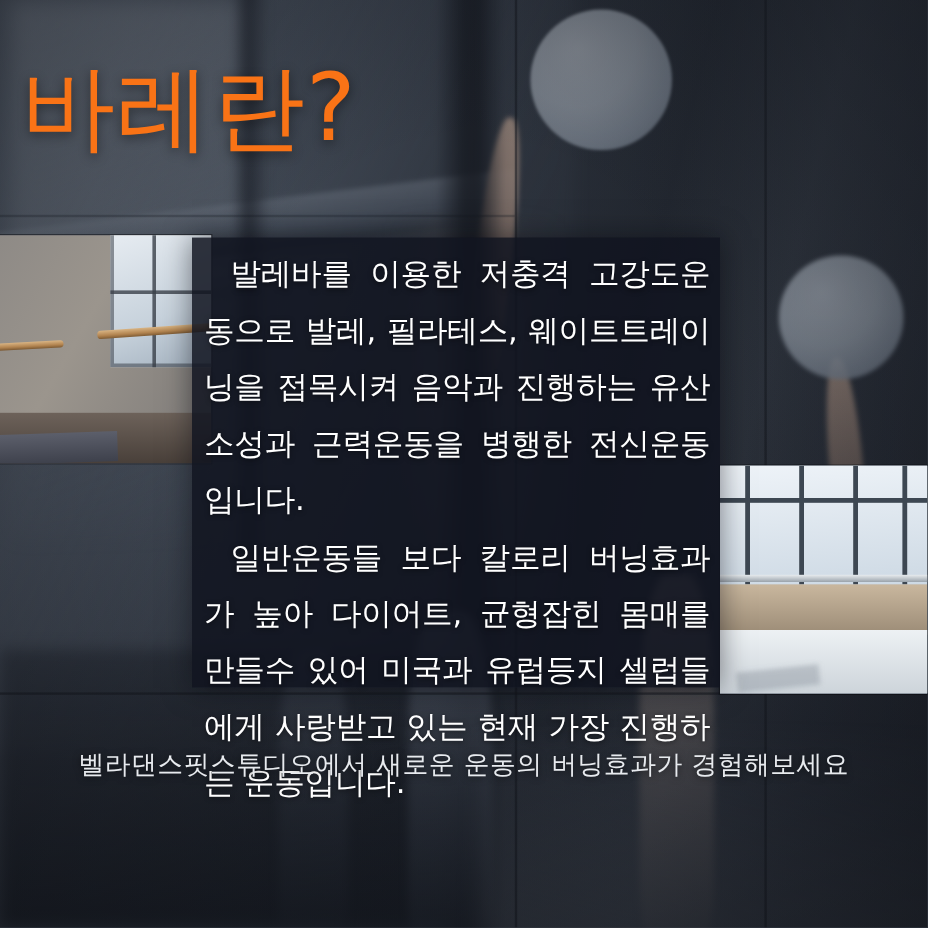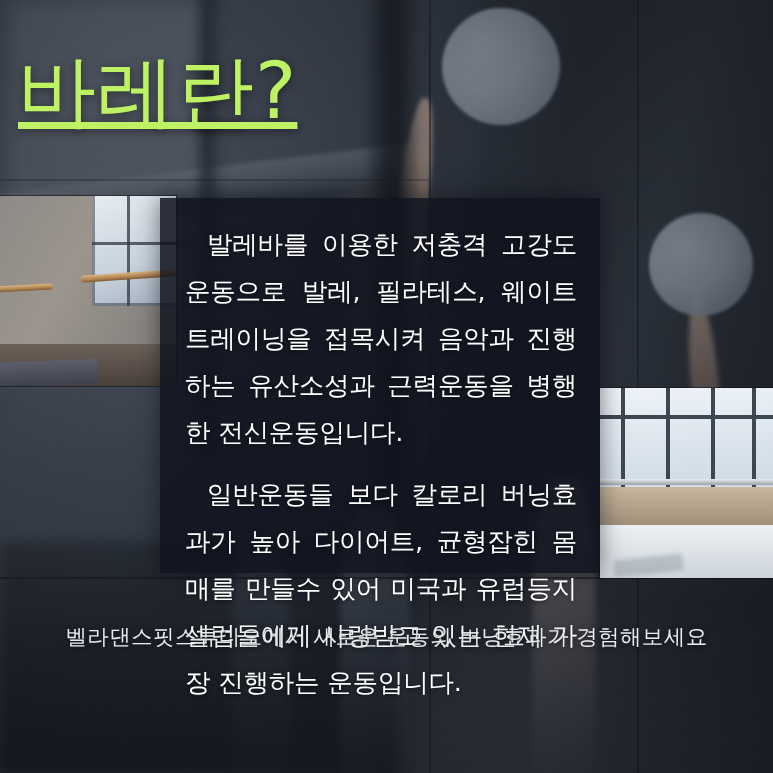--- a/index.html
+++ b/index.html
@@ -190,28 +190,27 @@
   .bg-vignette {
     position: absolute; inset: 0;
     background: radial-gradient(ellipse at 50% 45%, rgba(0,0,0,0) 38%, rgba(10,12,17,.42) 100%);
   }
 
   
   .title {
     position: absolute;
     left: 18px;
     top: 52px;
-    color: #bef264;
+    color: #f97316;
     font-size: 78px;
     line-height: 1.0;
     font-weight: 400;
     letter-spacing: 1px;
     text-shadow: 0 2px 10px rgba(0,0,0,.45);
     white-space: nowrap;
-    text-decoration: underline;
   }
 
   
   .photo-left {
     position: absolute;
     left: 0; top: 196px;
     width: 176px; height: 190px;
     overflow: hidden;
     background: #6d6a70;
     box-shadow: 0 0 0 1px rgba(10,12,16,.5);
@@ -258,21 +257,21 @@
     position: absolute;
     left: 160px; top: 206px;
     width: 440px;
     color: #ffffff;
     font-size: 25.5px;
     line-height: 47px;
     letter-spacing: -.2px;
     text-align: justify;
     text-shadow: 0 1px 4px rgba(0,0,0,.55);
   }
-  .body-copy p { margin: 15px; padding: 0 8px 0 10px; text-indent: 22px; }
+  .body-copy p { margin: 0; padding: 0 8px 0 10px; text-indent: 22px; }
   .body-copy p + p { margin-top: 1px; }
 
   
   .tagline {
     position: absolute;
     left: 0; right: 0; top: 622px;
     text-align: center;
     color: #e7eaee;
     font-size: 21.5px;
     letter-spacing: .4px;

